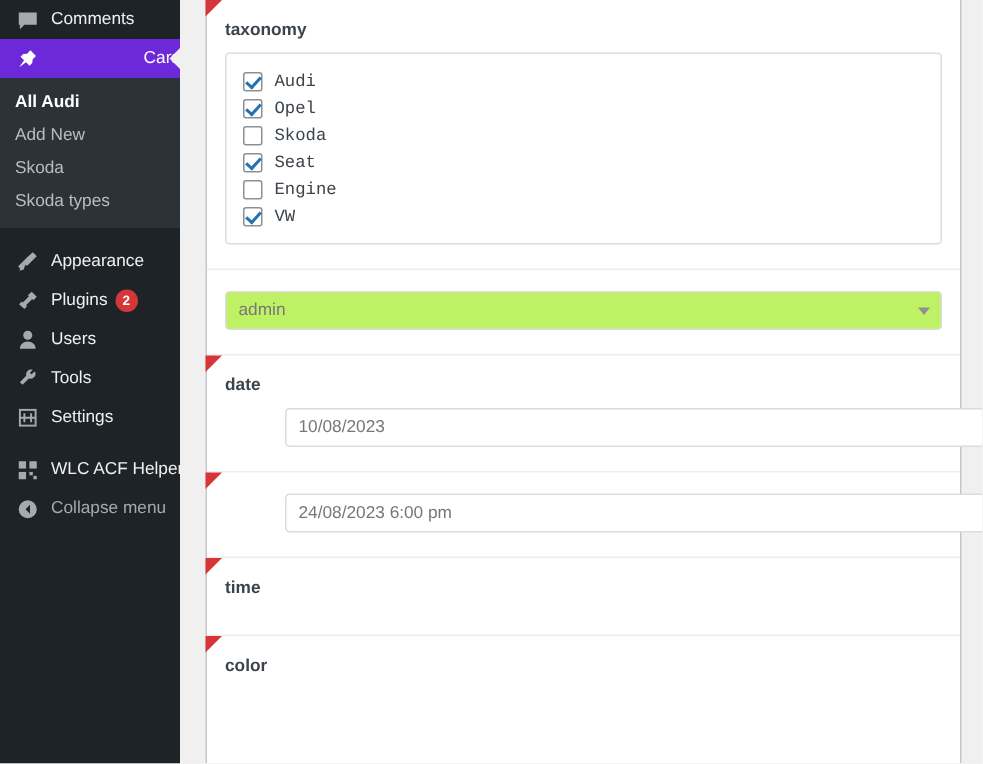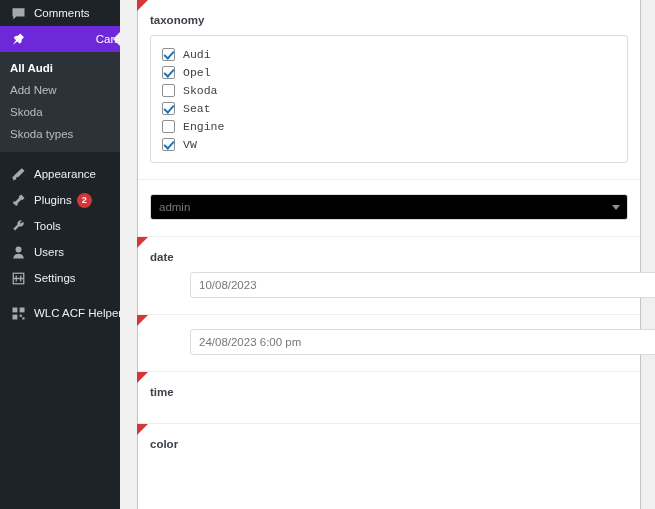--- a/index.html
+++ b/index.html
@@ -183,21 +183,21 @@
     width: 100%;
   }
   .select-box {
     display: block;
     width: 100%;
     height: 26px;
     line-height: 24px;
     padding: 0 24px 0 8px;
     border: 1px solid #dcdcde;
     border-radius: 3px;
-    background: #000000;
+    background: #bef264;
     color: #777;
     font-size: 11.5px;
     white-space: nowrap;
     overflow: hidden;
   }
   .select-arrow {
     position: absolute;
     right: 8px; top: 50%;
     margin-top: -2px;
     width: 0; height: 0;
@@ -263,34 +263,34 @@
             <path d="M13.5 2 18 6.5l-3 3-1-1-5.5 5.5.9.9-2.4 2.4L2.3 13l2.4-2.4.9.9L11.1 6l-1-1 3.4-3z"></path>
           </svg>
       </span>
       <span>Plugins</span>
       <span class="badge">2</span>
     </div>
 
     <div class="menu-item">
       <span class="mi-icon">
         <svg width="15" height="15" viewBox="0 0 20 20" fill="currentColor">
-            <path d="M17 5.5a4.5 4.5 0 0 1-6 4.3L5.4 15.4 3 13l5.6-5.6A4.5 4.5 0 0 1 14.5 2l-2.6 2.6 1.5 1.5L16 3.5c.6.6 1 1.3 1 2z"></path>
-          </svg>
-      </span>
-      <span>Tools</span>
-    </div>
-
-    <div class="menu-item">
-      <span class="mi-icon">
-        <svg width="15" height="15" viewBox="0 0 20 20" fill="currentColor">
             <circle cx="10" cy="6" r="4"></circle>
             <path d="M3 18c0-4 3.2-6.5 7-6.5S17 14 17 18H3z"></path>
           </svg>
       </span>
       <span>Users</span>
+    </div>
+
+    <div class="menu-item">
+      <span class="mi-icon">
+        <svg width="15" height="15" viewBox="0 0 20 20" fill="currentColor">
+            <path d="M17 5.5a4.5 4.5 0 0 1-6 4.3L5.4 15.4 3 13l5.6-5.6A4.5 4.5 0 0 1 14.5 2l-2.6 2.6 1.5 1.5L16 3.5c.6.6 1 1.3 1 2z"></path>
+          </svg>
+      </span>
+      <span>Tools</span>
     </div>
 
     <div class="menu-item">
       <span class="mi-icon">
         <svg width="15" height="15" viewBox="0 0 20 20" fill="none" stroke="currentColor" stroke-width="1.7">
             <rect x="3" y="3" width="14" height="14"></rect>
             <path d="M7 6v8M13 6v8M3 10h14"></path>
           </svg>
       </span>
       <span>Settings</span>
@@ -305,20 +305,29 @@
             <rect x="2" y="2" width="6.5" height="6.5"></rect>
             <rect x="11.5" y="2" width="6.5" height="6.5"></rect>
             <rect x="2" y="11.5" width="6.5" height="6.5"></rect>
             <rect x="11.5" y="11.5" width="3" height="3"></rect>
             <rect x="15" y="15" width="3" height="3"></rect>
           </svg>
       </span>
       <span>WLC ACF Helper</span>
     </div>
 
+    <div class="menu-item collapse-item">
+      <span class="mi-icon">
+        <svg width="15" height="15" viewBox="0 0 20 20" fill="currentColor">
+            <circle cx="10" cy="10" r="8"></circle>
+            <path d="M12 6 8 10l4 4z" fill="#1d2327"></path>
+          </svg>
+      </span>
+      <span>Collapse menu</span>
+    </div>
 
   </div>
 
   <div class="content">
     <div class="metabox">
 
       <div class="field-row">
         <span class="corner-flag"></span>
         <span class="field-label">taxonomy</span>
         <div class="checkbox-box">

